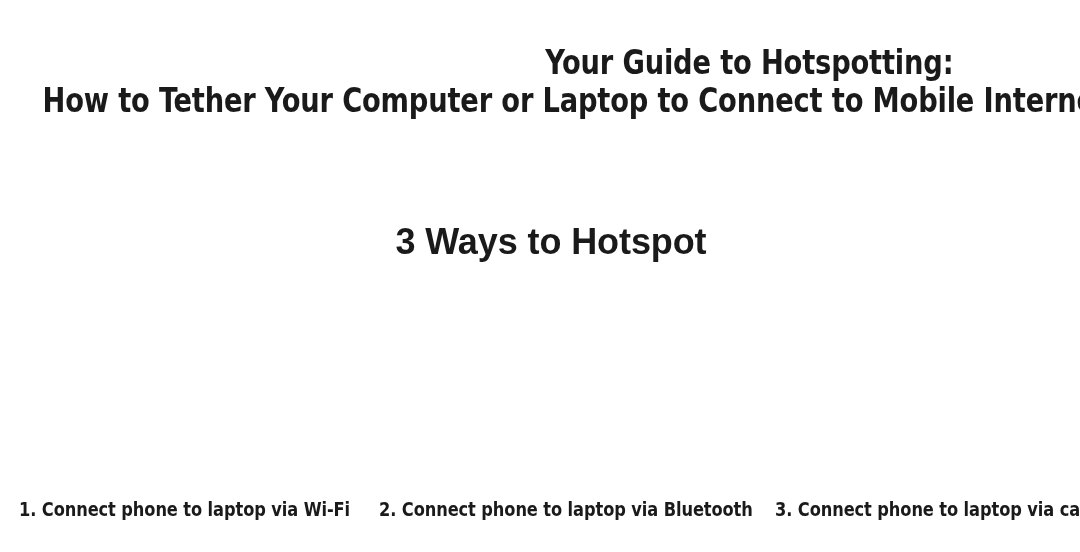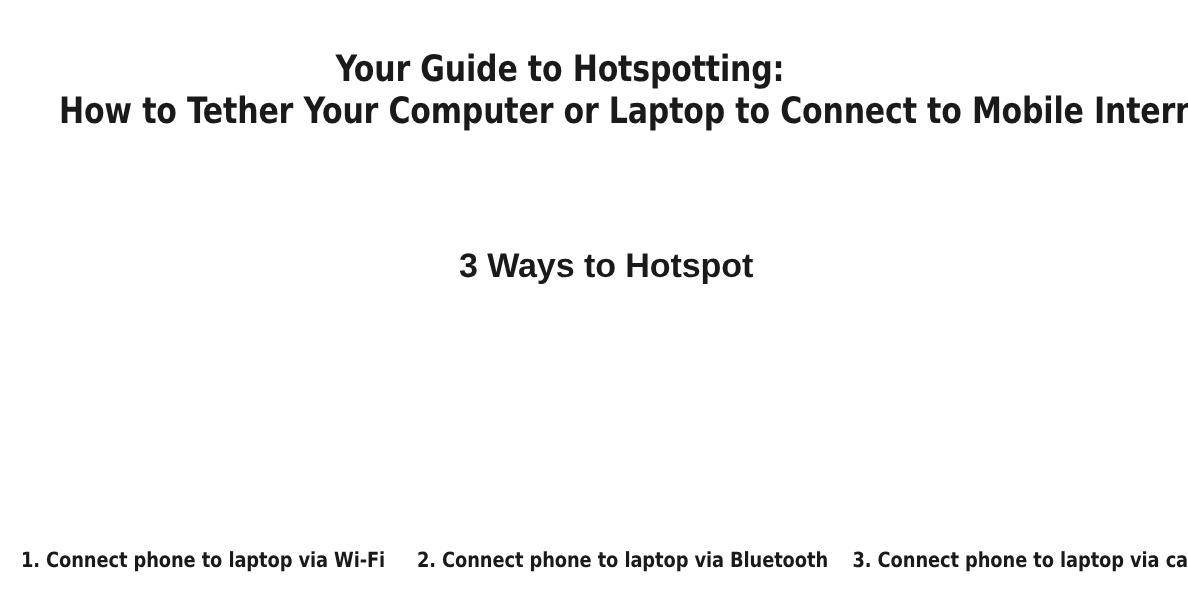--- a/index.html
+++ b/index.html
@@ -20,24 +20,24 @@
   .page {
     position: relative;
     width: 1080px;
     height: 552px;
     background: #ffffff;
   }
 
   
   .title-block {
     position: absolute;
-    left: 14px;
+    left: 3px;
     top: 44px;
     width: 990px;
-    text-align: center;
+    text-align: right;
   }
   .title-line {
     display: block;
     font-family: "DejaVu Sans Condensed", "Liberation Sans Narrow", "Liberation Sans", sans-serif;
     font-weight: bold;
     font-size: 33px;
     line-height: 38px;
     letter-spacing: -0.2px;
     color: #1a1a1a;
     white-space: nowrap;
@@ -54,21 +54,21 @@
     left: 0;
     top: 222px;
     width: 1080px;
     text-align: center;
   }
   .section-heading-text {
     display: inline-block;
     margin-left: 22px;
     font-family: "Liberation Sans", sans-serif;
     font-weight: bold;
-    font-size: 31px;
+    font-size: 36px;
     line-height: 40px;
     letter-spacing: -0.1px;
     color: #1a1a1a;
     white-space: nowrap;
   }
 
   
   .illustration-band {
     position: absolute;
     left: 0;

